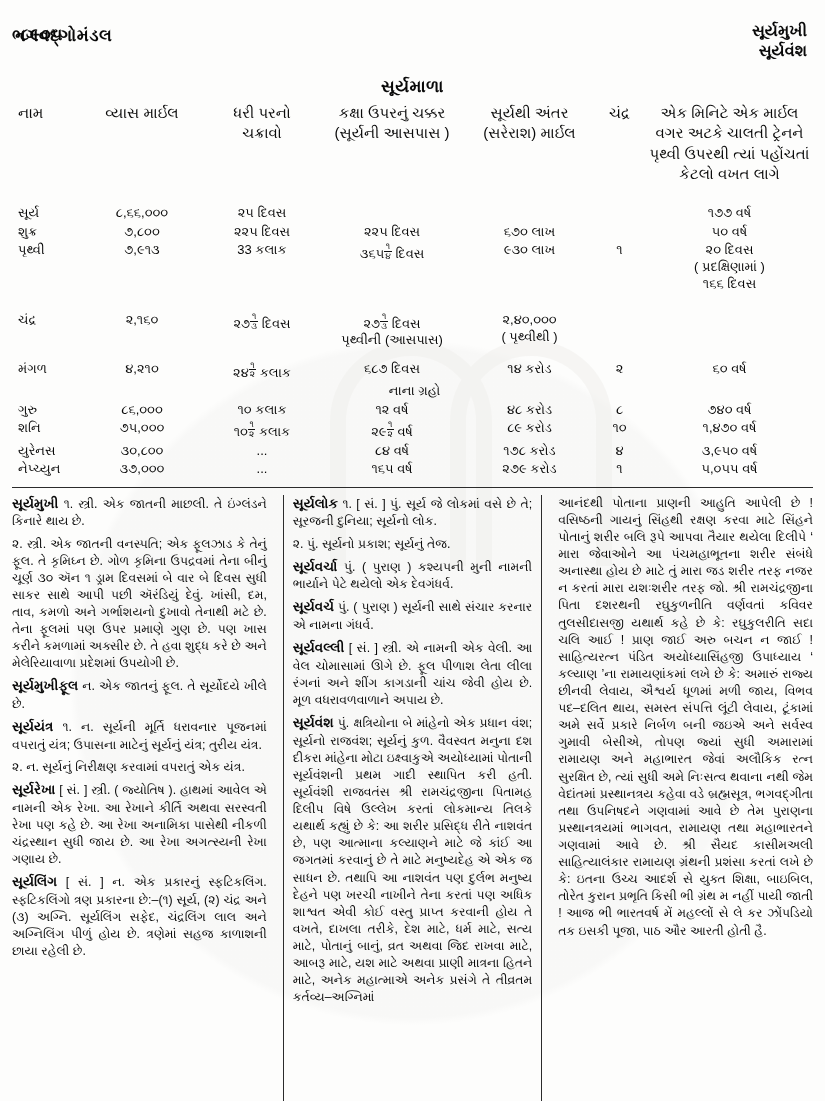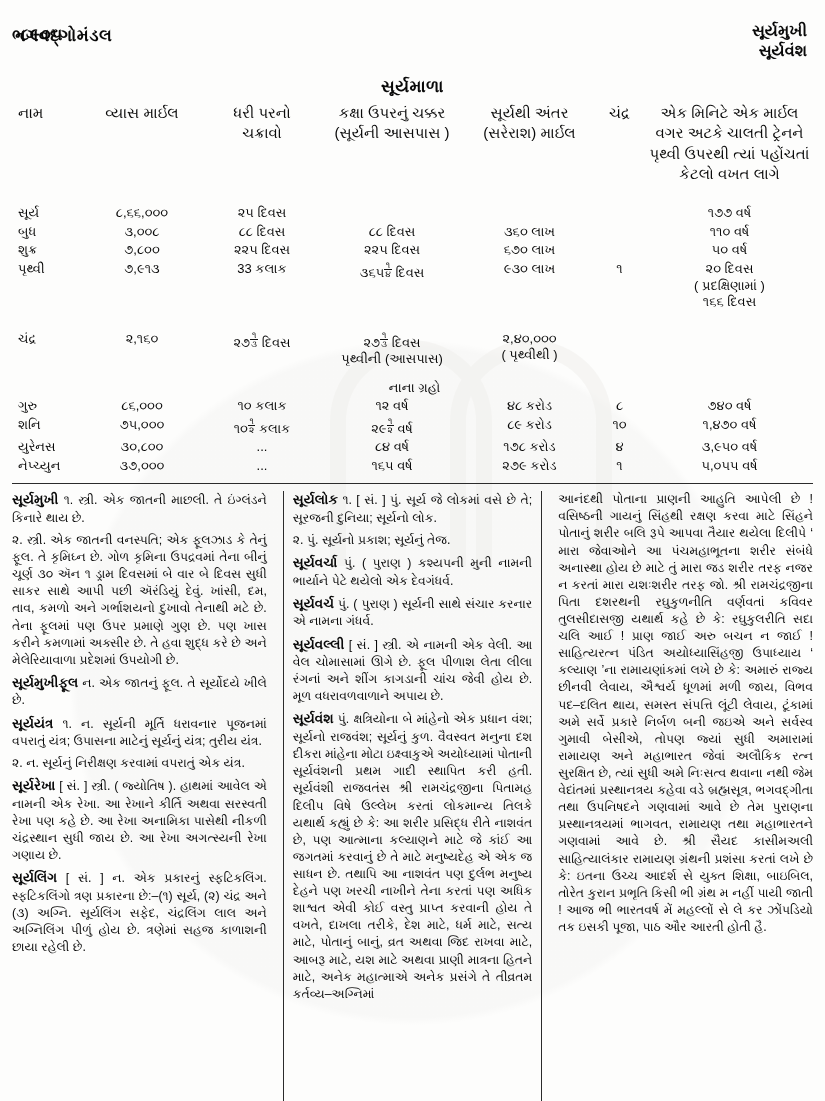--- a/index.html
+++ b/index.html
@@ -162,29 +162,20 @@
       <tr>
         <td class="c-name">સૂર્ય</td>
         <td>૮,૬૬,૦૦૦</td>
         <td>૨૫ દિવસ</td>
         <td></td>
         <td></td>
         <td></td>
         <td>૧૭૭ વર્ષ</td>
       </tr>
 
-      <tr>
-        <td class="c-name">બુધ</td>
-        <td>૩,૦૦૮</td>
-        <td>૮૮ દિવસ</td>
-        <td>૮૮ દિવસ</td>
-        <td>૩૬૦ લાખ</td>
-        <td></td>
-        <td>૧૧૦ વર્ષ</td>
-      </tr>
 
       <tr>
         <td class="c-name">શુક્ર</td>
         <td>૭,૮૦૦</td>
         <td>૨૨૫ દિવસ</td>
         <td>૨૨૫ દિવસ</td>
         <td>૬૭૦ લાખ</td>
         <td></td>
         <td>૫૦ વર્ષ</td>
       </tr>
@@ -227,20 +218,32 @@
           <div>૨,૪૦,૦૦૦</div>
           <div class="sub">( પૃથ્વીથી )</div>
         </td>
         <td></td>
         <td></td>
       </tr>
       <tr class="spacer-sm">
           <td colspan="7"></td>
         </tr>
 
+      <tr>
+        <td class="c-name">મંગળ</td>
+        <td>૪,૨૧૦</td>
+        <td>
+          <span>૨૪</span><span class="frac"><b>૧</b><i>૨</i></span>
+          <span>કલાક</span>
+        </td>
+        <td>૬૮૭ દિવસ</td>
+        <td>૧૪ કરોડ</td>
+        <td>૨</td>
+        <td>૬૦ વર્ષ</td>
+      </tr>
 
       <tr>
         <td class="group" colspan="7">નાના ગ્રહો</td>
       </tr>
 
       <tr>
         <td class="c-name">ગુરુ</td>
         <td>૮૬,૦૦૦</td>
         <td>૧૦ કલાક</td>
         <td>૧૨ વર્ષ</td>

